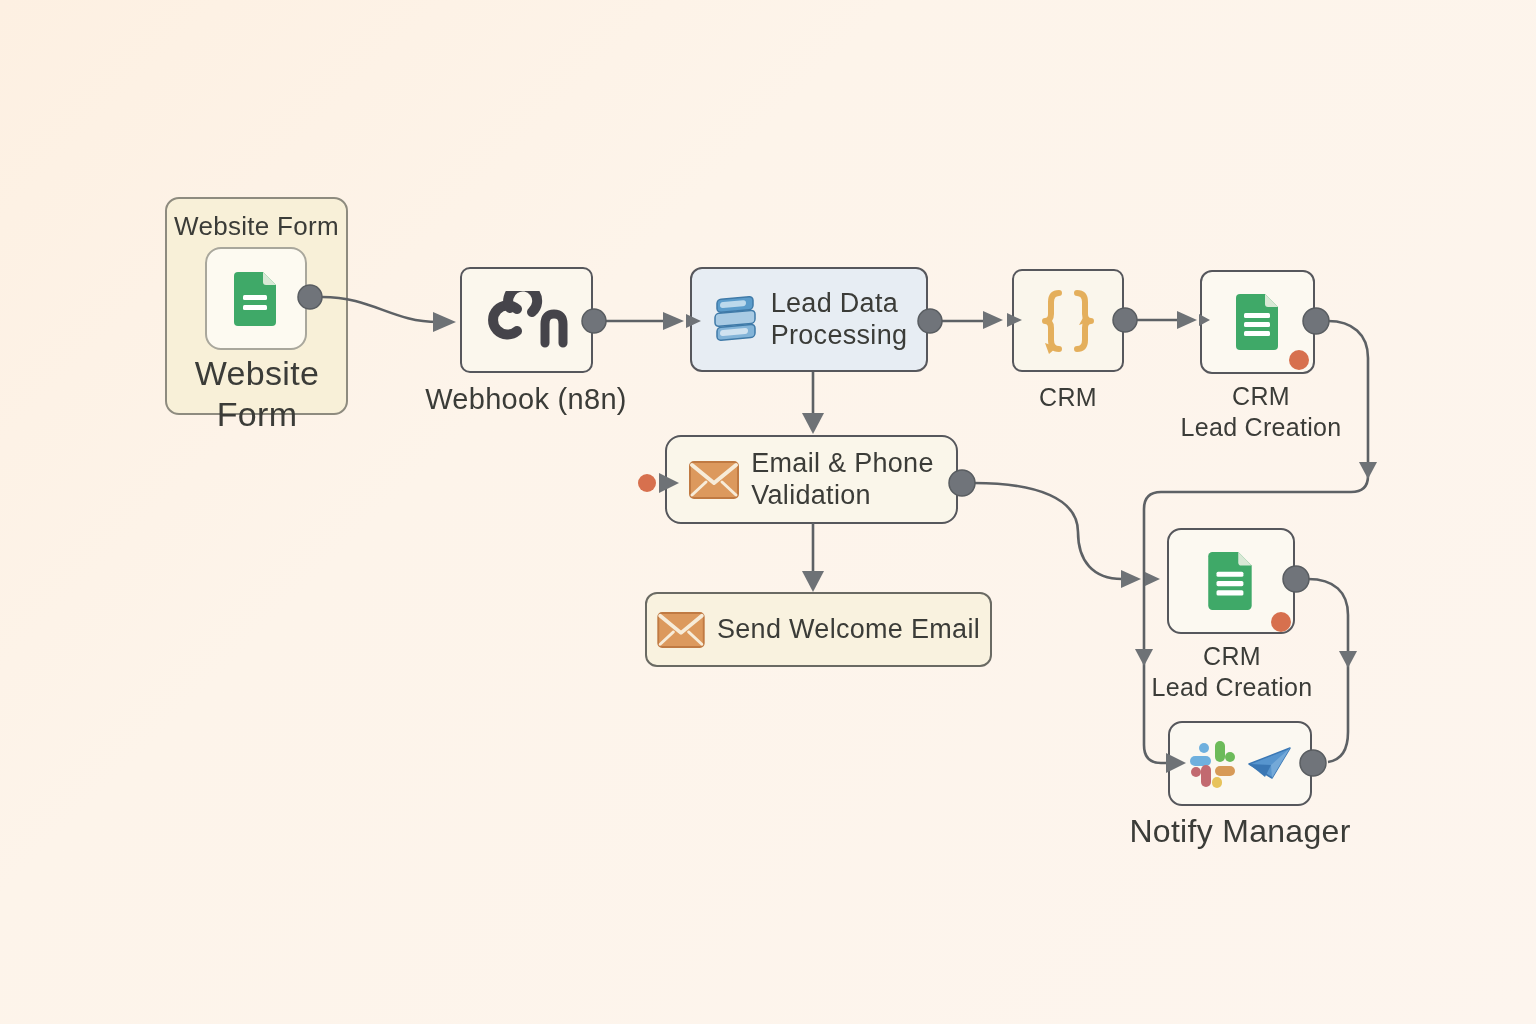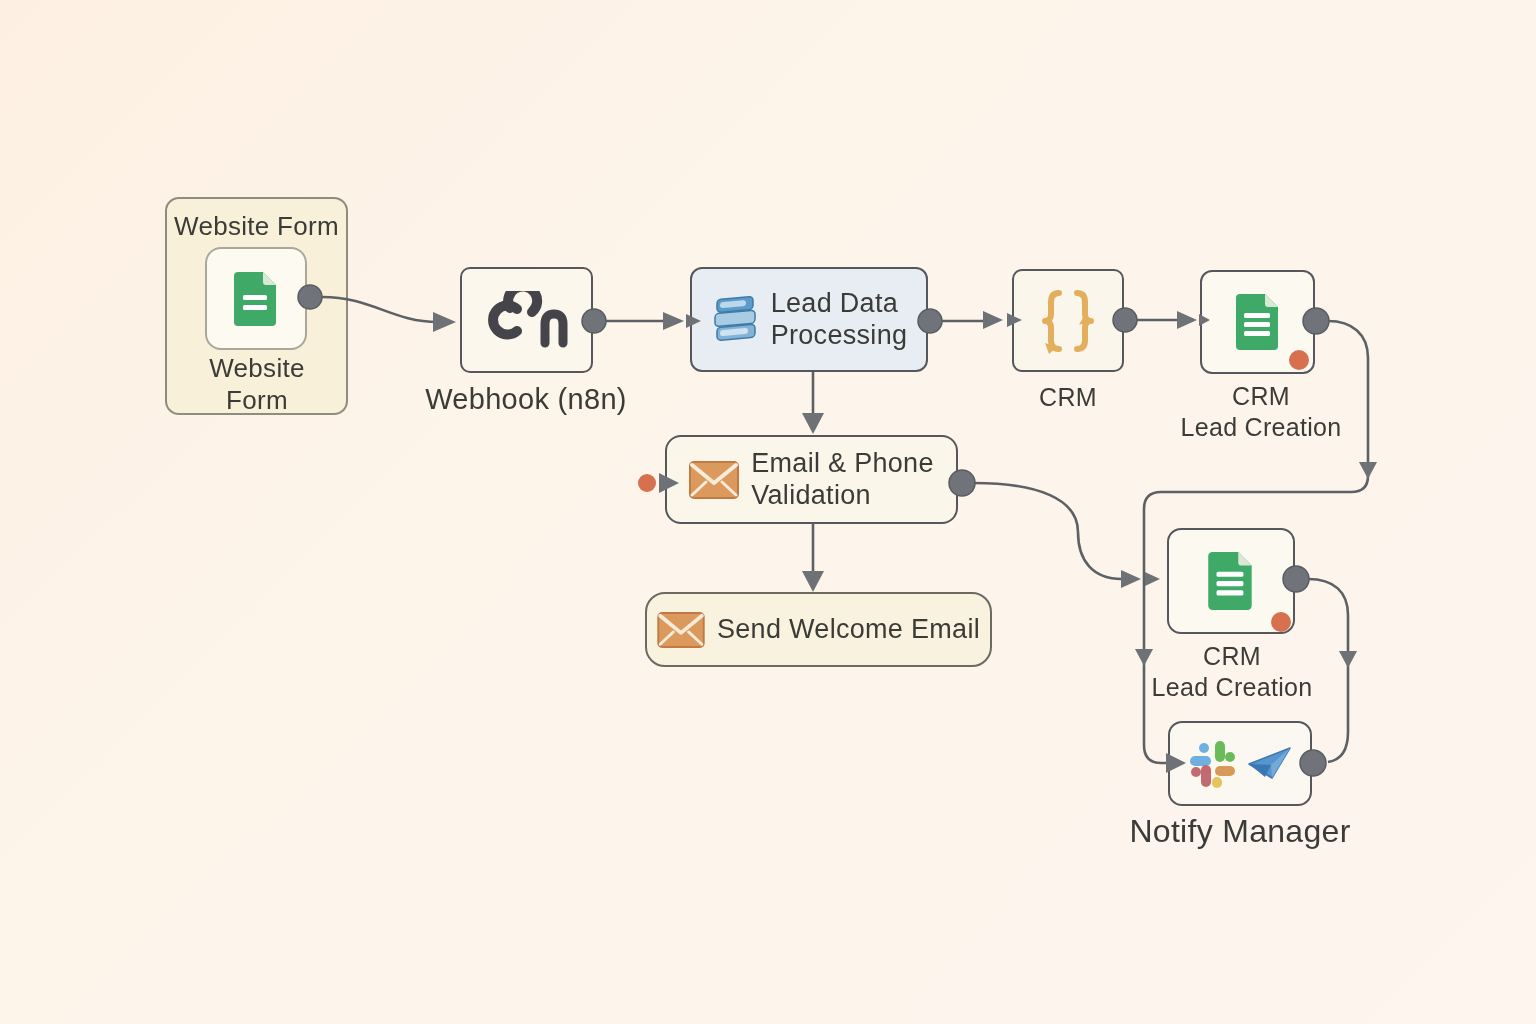--- a/index.html
+++ b/index.html
@@ -67,21 +67,21 @@
     <div class="group-title">Website Form</div>
   </div>
   <div class="node" style="left:205px;top:247px;width:102px;height:103px;background:#fdfaf1;border:2px solid #a9a79c;border-radius:16px;">
     <svg class="icon" width="46" height="56" viewBox="0 0 46 56">
       <path d="M5 1 h25 l13 13 v37 a4 4 0 0 1 -4 4 H5 a4 4 0 0 1 -4 -4 V5 a4 4 0 0 1 4 -4 z" fill="#3fa968"></path>
       <path d="M30 1 l13 13 h-10 a3 3 0 0 1 -3 -3 z" fill="#d9e9d6"></path>
       <rect x="10" y="24" width="24" height="5" rx="1.5" fill="#ffffff"></rect>
       <rect x="10" y="34" width="24" height="5" rx="1.5" fill="#ffffff"></rect>
     </svg>
   </div>
-  <div class="caption" style="left:257px;top:353px;font-size:26px;">Website
+  <div class="caption" style="left:257px;top:353px;font-size:34px;">Website
 Form</div>
 
   <div class="node" style="left:460px;top:267px;width:133px;height:106px;border-radius:10px;background:#fbf7ed;">
     <svg class="icon" width="92" height="58" viewBox="0 0 92 58">
       <g fill="none" stroke="#45444a" stroke-width="10" stroke-linecap="round">
         <path d="M36 40 a14.5 14.5 0 1 1 0 -22"></path>
         <path d="M29 17 a14.5 14.5 0 1 1 22 4"></path>
         <path d="M64 52 V33 q0 -10 9 -10 q9 0 9 10 v19" stroke-width="9"></path>
       </g>
     </svg>
@@ -130,21 +130,21 @@
     <svg class="icon" width="50" height="38" viewBox="0 0 50 38">
       <rect x="1" y="1" width="48" height="36" rx="4" fill="#dc995d" stroke="#c07a42" stroke-width="2"></rect>
       <polyline points="3,4 25,22 47,4" fill="none" stroke="#f7ecd9" stroke-width="4" stroke-linecap="round" stroke-linejoin="round"></polyline>
       <line x1="3" y1="34" x2="17" y2="21" stroke="#f7ecd9" stroke-width="3" stroke-linecap="round"></line>
       <line x1="47" y1="34" x2="33" y2="21" stroke="#f7ecd9" stroke-width="3" stroke-linecap="round"></line>
     </svg>
     <div class="inner-label">Email &amp; Phone
 Validation</div>
   </div>
 
-  <div class="node" style="left:645px;top:592px;width:347px;height:75px;border-radius:20px;background:#f9f2df;border-color:#6a6a63;">
+  <div class="node" style="left:645px;top:592px;width:347px;height:75px;border-radius:12px;background:#f9f2df;border-color:#6a6a63;">
     <svg class="icon" width="48" height="36" viewBox="0 0 50 38">
       <rect x="1" y="1" width="48" height="36" rx="4" fill="#dc995d" stroke="#c07a42" stroke-width="2"></rect>
       <polyline points="3,4 25,22 47,4" fill="none" stroke="#f7ecd9" stroke-width="4" stroke-linecap="round" stroke-linejoin="round"></polyline>
       <line x1="3" y1="34" x2="17" y2="21" stroke="#f7ecd9" stroke-width="3" stroke-linecap="round"></line>
       <line x1="47" y1="34" x2="33" y2="21" stroke="#f7ecd9" stroke-width="3" stroke-linecap="round"></line>
     </svg>
     <div class="inner-label">Send Welcome Email</div>
   </div>
 
   <div class="node" style="left:1167px;top:528px;width:128px;height:106px;border-radius:14px;background:#fcf9f1;">

